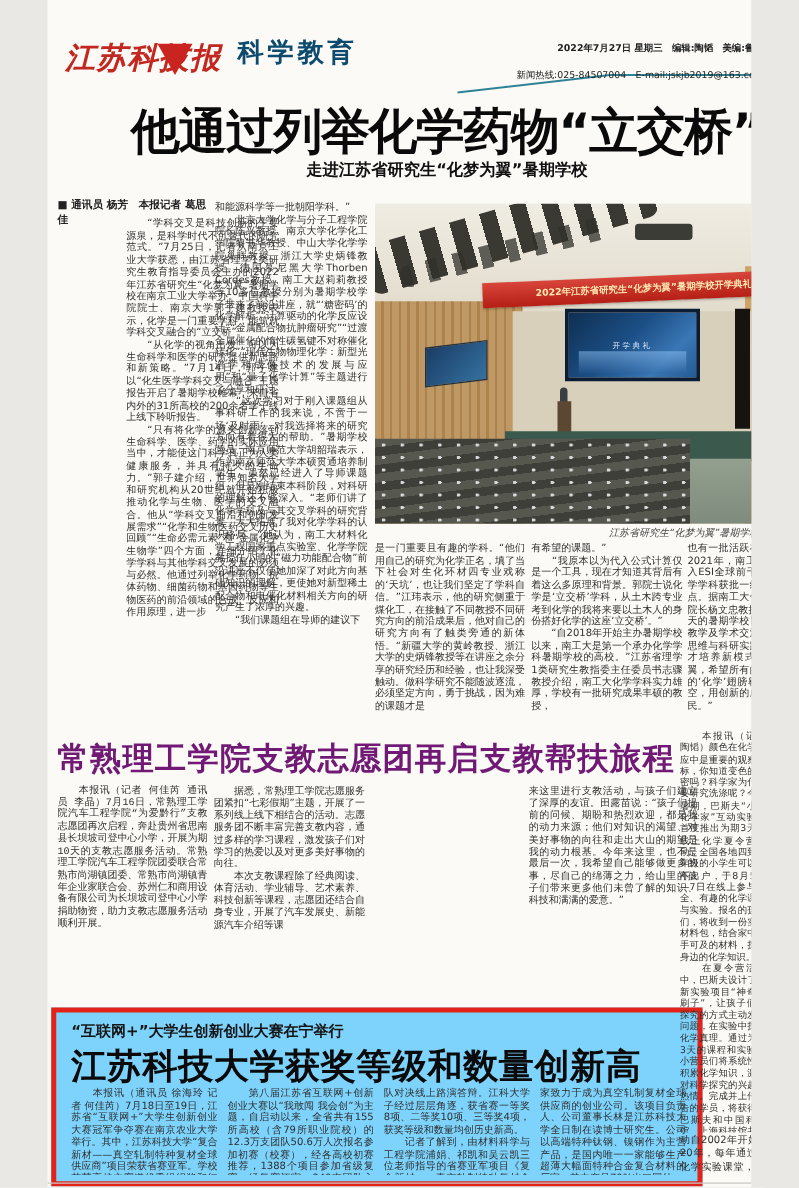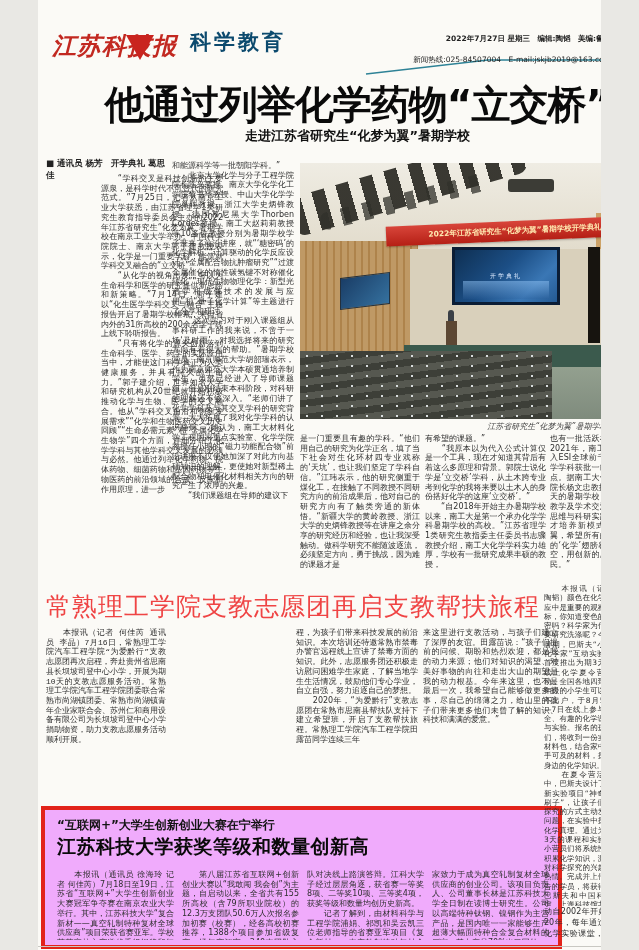--- a/index.html
+++ b/index.html
@@ -72,32 +72,32 @@
   .ph-stage{position:absolute;left:104px;top:182px;width:250px;height:24px;background:#3b5a4d;}
   .ph-floor{position:absolute;left:88px;top:204px;width:286px;height:52px;
         background:linear-gradient(180deg,#93a08f,#7f8b7d);}
   .ph-audience{position:absolute;left:0;top:188px;width:252px;height:68px;
         background:radial-gradient(circle 1.5px at 7px 5px,#d8dcdd 98%,transparent) 0 0/15px 10px repeat,
                    repeating-linear-gradient(173deg,#565850 0 7px,#3d3f38 7px 14px);}
   .ph-caption{position:absolute;left:262px;top:421px;width:374px;font-size:8px;color:#444;
         text-align:right;font-style:italic;}
 
   
-  .mid-headline{position:absolute;left:8px;top:590px;width:514px;font-size:25px;font-weight:400;
-        letter-spacing:1px;color:#ef4444;white-space:nowrap;}
+  .mid-headline{position:absolute;left:8px;top:590px;width:514px;font-size:25px;font-weight:700;
+        letter-spacing:1px;color:#701a75;white-space:nowrap;}
   .m1{left:8px;  top:628px;width:120px;height:176px;font-family:Liberation Mono, monospace;}
   .m2{left:133px;top:628px;width:121px;height:176px;}
   .m3{left:258px;top:628px;width:122px;height:176px;}
   .m4{left:385px;top:628px;width:135px;height:176px;}
 
   
   .red-box{position:absolute;left:3px;top:806px;width:513px;height:135px;border:4px solid #e2231a;
-        background:#f0abfc;}
+        background:#7dd3fc;}
   .box-kicker{position:absolute;left:12px;top:7px;font-size:12px;font-weight:bold;color:#151515;}
-  .box-headline{position:absolute;left:12px;top:24px;font-size:19px;font-weight:900;color:#0a0a0a;
+  .box-headline{position:absolute;left:12px;top:24px;font-size:28px;font-weight:900;color:#0a0a0a;
         letter-spacing:.5px;white-space:nowrap;}
   .box-cols{position:absolute;left:12px;top:60px;width:492px;height:70px;display:flex;gap:8px;}
   .box-col{flex:1;font-size:8px;line-height:9.7px;text-align:justify;white-space:pre-wrap;
         overflow:hidden;color:#2e2e2e;}
 
   
   .right-art{position:absolute;left:506px;top:584px;width:130px;height:362px;}
   .ra-flex{position:absolute;left:0;top:0;width:130px;height:322px;display:flex;}
   .ra-body{flex:1;font-size:7.5px;line-height:9.3px;text-align:justify;white-space:pre-wrap;
         overflow:hidden;color:#2e2e2e;padding-right:3px;}
@@ -122,21 +122,21 @@
     <svg id="hdrline" viewBox="0 0 639 58">
       <polyline points="328,52 450,38 639,38" fill="none" stroke="#2e8296" stroke-width="1.5"></polyline>
     </svg>
     <div class="dateline">2022年7月27日 星期三　编辑:陶韬　美编:鲁严</div>
     <div class="hotline">新闻热线:025-84507004　E-mail:jskjb2019@163.com</div>
     <div class="pageno"><span class="pfx">A</span><span class="num">12</span></div>
   </div>
 
   <div class="main-headline">他通过列举化学药物“立交桥”</div>
   <div class="main-sub">走进江苏省研究生“化梦为翼”暑期学校</div>
-  <div class="byline">■ 通讯员 杨芳　开学典礼 葛思佳</div>
+  <div class="byline">■ 通讯员 杨芳　本报记者 葛思佳</div>
 
   <div class="col c1">　　“学科交叉是科技创新的主要源泉，是科学时代不可替代的研究范式。”7月25日，记者从南京工业大学获悉，由江苏省理学1类研究生教育指导委员会主办的2022年江苏省研究生“化梦为翼”暑期学校在南京工业大学举办。中国科学院院士、南京大学郭子建教授表示，化学是一门重要学科，能筑就学科交叉融合的“立交桥”。
 　　“从化学的视角出发，可以为生命科学和医学的研究提供新思路和新策略。”7月14日，郭子建以“化生医学学科交叉与融合”主题报告开启了暑期学校帷幕，来自省内外的31所高校的200余名学子线上线下聆听报告。
 　　“只有将化学的源头创新落到生命科学、医学、药学的实际应用当中，才能使这门科学真正为人类健康服务，并具有持久的生命力。”郭子建介绍，世界知名大学和研究机构从20世纪就开始积极推动化学与生物、医学的交叉融合。他从“学科交叉前沿和创新发展需求”“化学和生物医药交叉历史回顾”“生命必需元素”和“金属化学生物学”四个方面，详细介绍了化学学科与其他学科交叉发展的必须与必然。他通过列举化学药物、抗体药物、细菌药物和基因药物等生物医药的前沿领域的合成、反应和作用原理，进一步</div>
   <div class="col c2">和能源科学等一批朝阳学科。”
 　　北京大学化学与分子工程学院院长陈兴教授、南京大学化学化工学院黎书华教授、中山大学化学学院巢晖教授、浙江大学史炳锋教授、德国慕尼黑大学Thorben Cordes教授、南工大赵莉莉教授等10多位教授分别为暑期学校学子带来了前沿讲座，就“‘糖密码’的化学解析”“计算驱动的化学反应设计”“金属配合物抗肿瘤研究”“过渡金属催化的惰性碳氢键不对称催化转化”“现代生物物理化学：新型光谱学和成像技术的发展与应用”和“量子化学计算”等主题进行了分享和研讨。
 　　“这次学习对于刚入课题组从事科研工作的我来说，不啻于一场‘及时雨’，对我选择将来的研究方向有着很大的帮助。”暑期学校营员、南京师范大学胡韶瑞表示，作为南京师范大学本硕贯通培养制学生，虽然已经进入了导师课题组，但是刚结束本科阶段，对科研的理解还不够深入。“老师们讲了化学学科及与其交叉学科的研究背景，大大拓展了我对化学学科的认识格局。”她认为，南工大材料化学工程国家重点实验室、化学学院教授任小明的“磁力功能配合物”前沿讲座不仅使她加深了对此方向基础知识的理解，更使她对新型稀土配合物和电催化材料相关方向的研究产生了浓厚的兴趣。
 　　“我们课题组在导师的建议下</div>
   <div class="col c3">是一门重要且有趣的学科。“他们用自己的研究为化学正名，填了当下社会对生化环材四专业戏称的‘天坑’，也让我们坚定了学科自信。”江玮表示，他的研究侧重于煤化工，在接触了不同教授不同研究方向的前沿成果后，他对自己的研究方向有了触类旁通的新体悟。“新疆大学的黄岭教授、浙江大学的史炳锋教授等在讲座之余分享的研究经历和经验，也让我深受触动。做科学研究不能随波逐流，必须坚定方向，勇于挑战，因为难的课题才是</div>
   <div class="col c4">有希望的课题。”
@@ -166,22 +166,22 @@
     <div class="ph-person"></div>
     <div class="ph-podium"></div>
     <div class="ph-stage"></div>
     <div class="ph-floor"></div>
     <div class="ph-audience"></div>
   </div>
   <div class="ph-caption">江苏省研究生“化梦为翼”暑期学校开学典礼　钱澄 摄</div>
 
   <div class="mid-headline">常熟理工学院支教志愿团再启支教帮扶旅程</div>
   <div class="col m1">　　本报讯（记者 何佳芮 通讯员 李晶）7月16日，常熟理工学院汽车工程学院“为爱黔行”支教志愿团再次启程，奔赴贵州省思南县长坝坡司登中心小学，开展为期10天的支教志愿服务活动。常熟理工学院汽车工程学院团委联合常熟市尚湖镇团委、常熟市尚湖镇青年企业家联合会、苏州仁和商用设备有限公司为长坝坡司登中心小学捐助物资，助力支教志愿服务活动顺利开展。</div>
-  <div class="col m3">程，为孩子们带来科技发展的前沿知识。本次培训还特邀常熟市禁毒办警官远程线上宣讲了禁毒方面的知识。此外，志愿服务团还积极走访慰问困难学生家庭，了解当地学生生活情况，鼓励他们专心学业，自立自强，努力追逐自己的梦想。
-　　2020年，“为爱黔行”支教志愿团在常熟市思南县帮扶队支持下建立希望班，开启了支教帮扶旅程。常熟理工学院汽车工程学院田露苗同学连续三年</div>
+  <div class="col m2">　　据悉，常熟理工学院志愿服务团紧扣“七彩假期”主题，开展了一系列线上线下相结合的活动。志愿服务团不断丰富完善支教内容，通过多样的学习课程，激发孩子们对学习的热爱以及对更多美好事物的向往。
+　　本次支教课程除了经典阅读、体育活动、学业辅导、艺术素养、科技创新等课程，志愿团还结合自身专业，开展了汽车发展史、新能源汽车介绍等课</div>
   <div class="col m4">来这里进行支教活动，与孩子们建立了深厚的友谊。田露苗说：“孩子们提前的问候、期盼和热烈欢迎，都是我的动力来源；他们对知识的渴望、对美好事物的向往和走出大山的期望是我的动力根基。今年来这里，也不是最后一次，我希望自己能够做更多的事，尽自己的绵薄之力，给山里的孩子们带来更多他们未曾了解的知识、科技和满满的爱意。”</div>
 
   <div class="red-box">
     <div class="box-kicker">“互联网+”大学生创新创业大赛在宁举行</div>
     <div class="box-headline">江苏科技大学获奖等级和数量创新高</div>
     <div class="box-cols">
       <div class="box-col">　　本报讯（通讯员 徐海玲 记者 何佳芮）7月18日至19日，江苏省“互联网+”大学生创新创业大赛冠军争夺赛在南京农业大学举行。其中，江苏科技大学“复合新材——真空轧制特种复材全球供应商”项目荣获省赛亚军。学校荣获高校主赛道优秀组织奖和红旅赛道优秀组织奖。</div>
       <div class="box-col">　　第八届江苏省互联网+创新创业大赛以“我敢闯 我会创”为主题，自启动以来，全省共有155所高校（含79所职业院校）的12.3万支团队50.6万人次报名参加初赛（校赛），经各高校初赛推荐，1388个项目参加省级复赛。经复赛评审，340支团队入围决赛，32支团队申请决赛复活，共372支团</div>
       <div class="box-col">队对决线上路演答辩。江科大学子经过层层角逐，获省赛一等奖8项、二等奖10项、三等奖4项，获奖等级和数量均创历史新高。
 　　记者了解到，由材料科学与工程学院浦娟、祁凯和吴云凯三位老师指导的省赛亚军项目《复合新材——真空轧制特种复材全球供应商》，是一</div>

